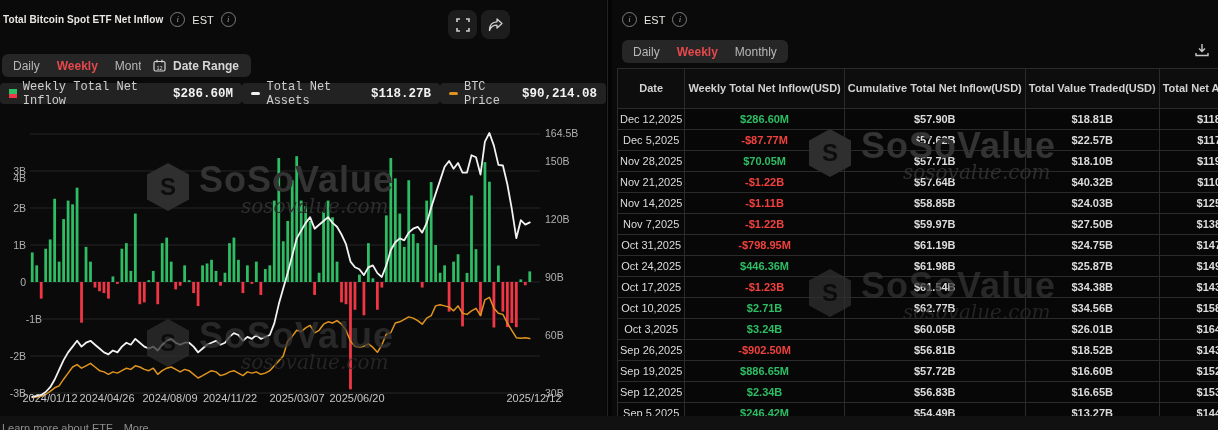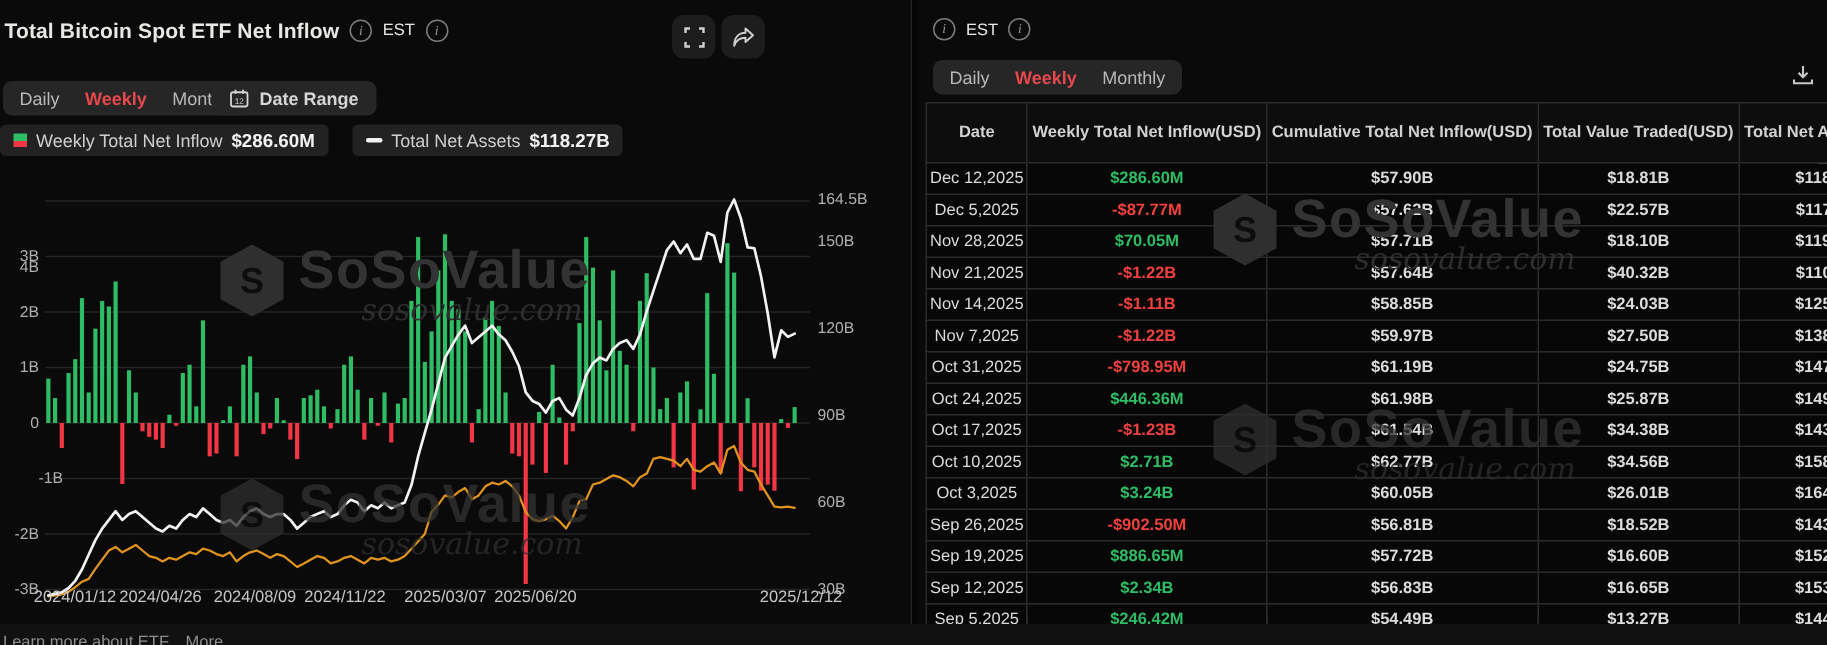--- a/index.html
+++ b/index.html
@@ -6,21 +6,21 @@
   body{width:1218px;height:430px;position:relative;overflow:hidden;
        font-family:"Liberation Sans",sans-serif;color:#d9d9d9;
        -webkit-font-smoothing:antialiased;}
   .panel{position:absolute;top:0;height:416px;background:#0a0a0a;}
   #left-panel{left:0;width:606px;}
   #right-panel{left:612px;width:606px;}
   #divider{position:absolute;left:607px;top:0;width:1px;height:416px;background:#232323;}
 
   
   .panel-title-row{position:absolute;top:12px;left:3px;display:flex;align-items:center;gap:7px;}
-  .panel-title{font-size:14px;font-weight:700;color:#eae8e4;letter-spacing:.1px;}
+  .panel-title{font-size:10px;font-weight:700;color:#eae8e4;letter-spacing:.1px;}
   .tz{font-size:11px;font-weight:400;color:#eae8e4;}
   .info-icon{width:13px;height:13px;border:1px solid #7d7d7d;border-radius:50%;
     color:#9a9a9a;font-size:9px;line-height:12px;text-align:center;
     font-family:"Liberation Serif",serif;font-style:italic;cursor:pointer;}
 
   
   .icon-btn{position:absolute;width:29px;height:29px;background:#1d1d1d;border-radius:8px;
     display:flex;align-items:center;justify-content:center;cursor:pointer;}
   #fullscreen-btn{left:448px;top:10px;}
   #share-btn{left:481px;top:10px;}
@@ -31,21 +31,21 @@
     display:flex;align-items:center;padding:0 11px;gap:17px;}
   .tab{font-size:12px;color:#b8b8b8;cursor:pointer;white-space:nowrap;}
   .tab.active{color:#e5484d;font-weight:700;}
   #left-tabs{left:2px;top:54px;}
   #date-range-btn{left:141px;top:54px;position:absolute;background:#262626;border-radius:6px;
     height:23px;display:flex;align-items:center;gap:7px;padding:0 12px;cursor:pointer;}
   #date-range-btn span{font-size:12px;font-weight:700;color:#d6d6d6;}
   #right-tabs{left:10px;top:40px;}
 
   
-  #legend-row{position:absolute;left:0px;top:83px;display:flex;gap:16px;}
+  #legend-row{position:absolute;left:0px;top:83px;display:flex;gap:0;font-family:Liberation Mono, monospace;}
   .legend-chip{background:#222222;border-radius:4px;height:21px;display:flex;align-items:center;
     gap:6px;padding:0 9px;cursor:pointer;}
   .legend-label{font-size:12px;color:#cfcfcf;}
   .legend-value{font-size:12.5px;font-weight:700;color:#f2f2f2;}
   .lg-icon-bar{width:9px;height:9px;display:inline-block;
     background:linear-gradient(to bottom,#2ebd64 0 55%,#f23645 55% 100%);}
   .lg-icon-dash{width:11px;height:3px;display:inline-block;border-radius:2px;}
 
   
   #chart{position:absolute;left:0;top:108px;width:606px;height:300px;}
@@ -125,20 +125,25 @@
   <div id="legend-row">
     <div class="legend-chip">
       <span class="lg-icon-bar"></span>
       <span class="legend-label">Weekly Total Net Inflow</span>
       <span class="legend-value">$286.60M</span>
     </div>
     <div class="legend-chip">
       <span class="lg-icon-dash" style="background:#f2f2f2"></span>
       <span class="legend-label">Total Net Assets</span>
       <span class="legend-value">$118.27B</span>
+    </div>
+    <div class="legend-chip">
+      <span class="lg-icon-dash" style="background:#e0941f"></span>
+      <span class="legend-label">BTC Price</span>
+      <span class="legend-value">$90,214.08</span>
     </div>
   </div>
 
   <div id="chart">
     <svg id="chart-svg" width="606" height="300">
         <line x1="30" x2="540" y1="26" y2="26" stroke="#242424" stroke-width="1"></line>
         <line x1="30" x2="540" y1="63" y2="63" stroke="#242424" stroke-width="1"></line>
         <line x1="30" x2="540" y1="100" y2="100" stroke="#242424" stroke-width="1"></line>
         <line x1="30" x2="540" y1="137" y2="137" stroke="#242424" stroke-width="1"></line>
         <line x1="30" x2="540" y1="174" y2="174" stroke="#242424" stroke-width="1"></line>

